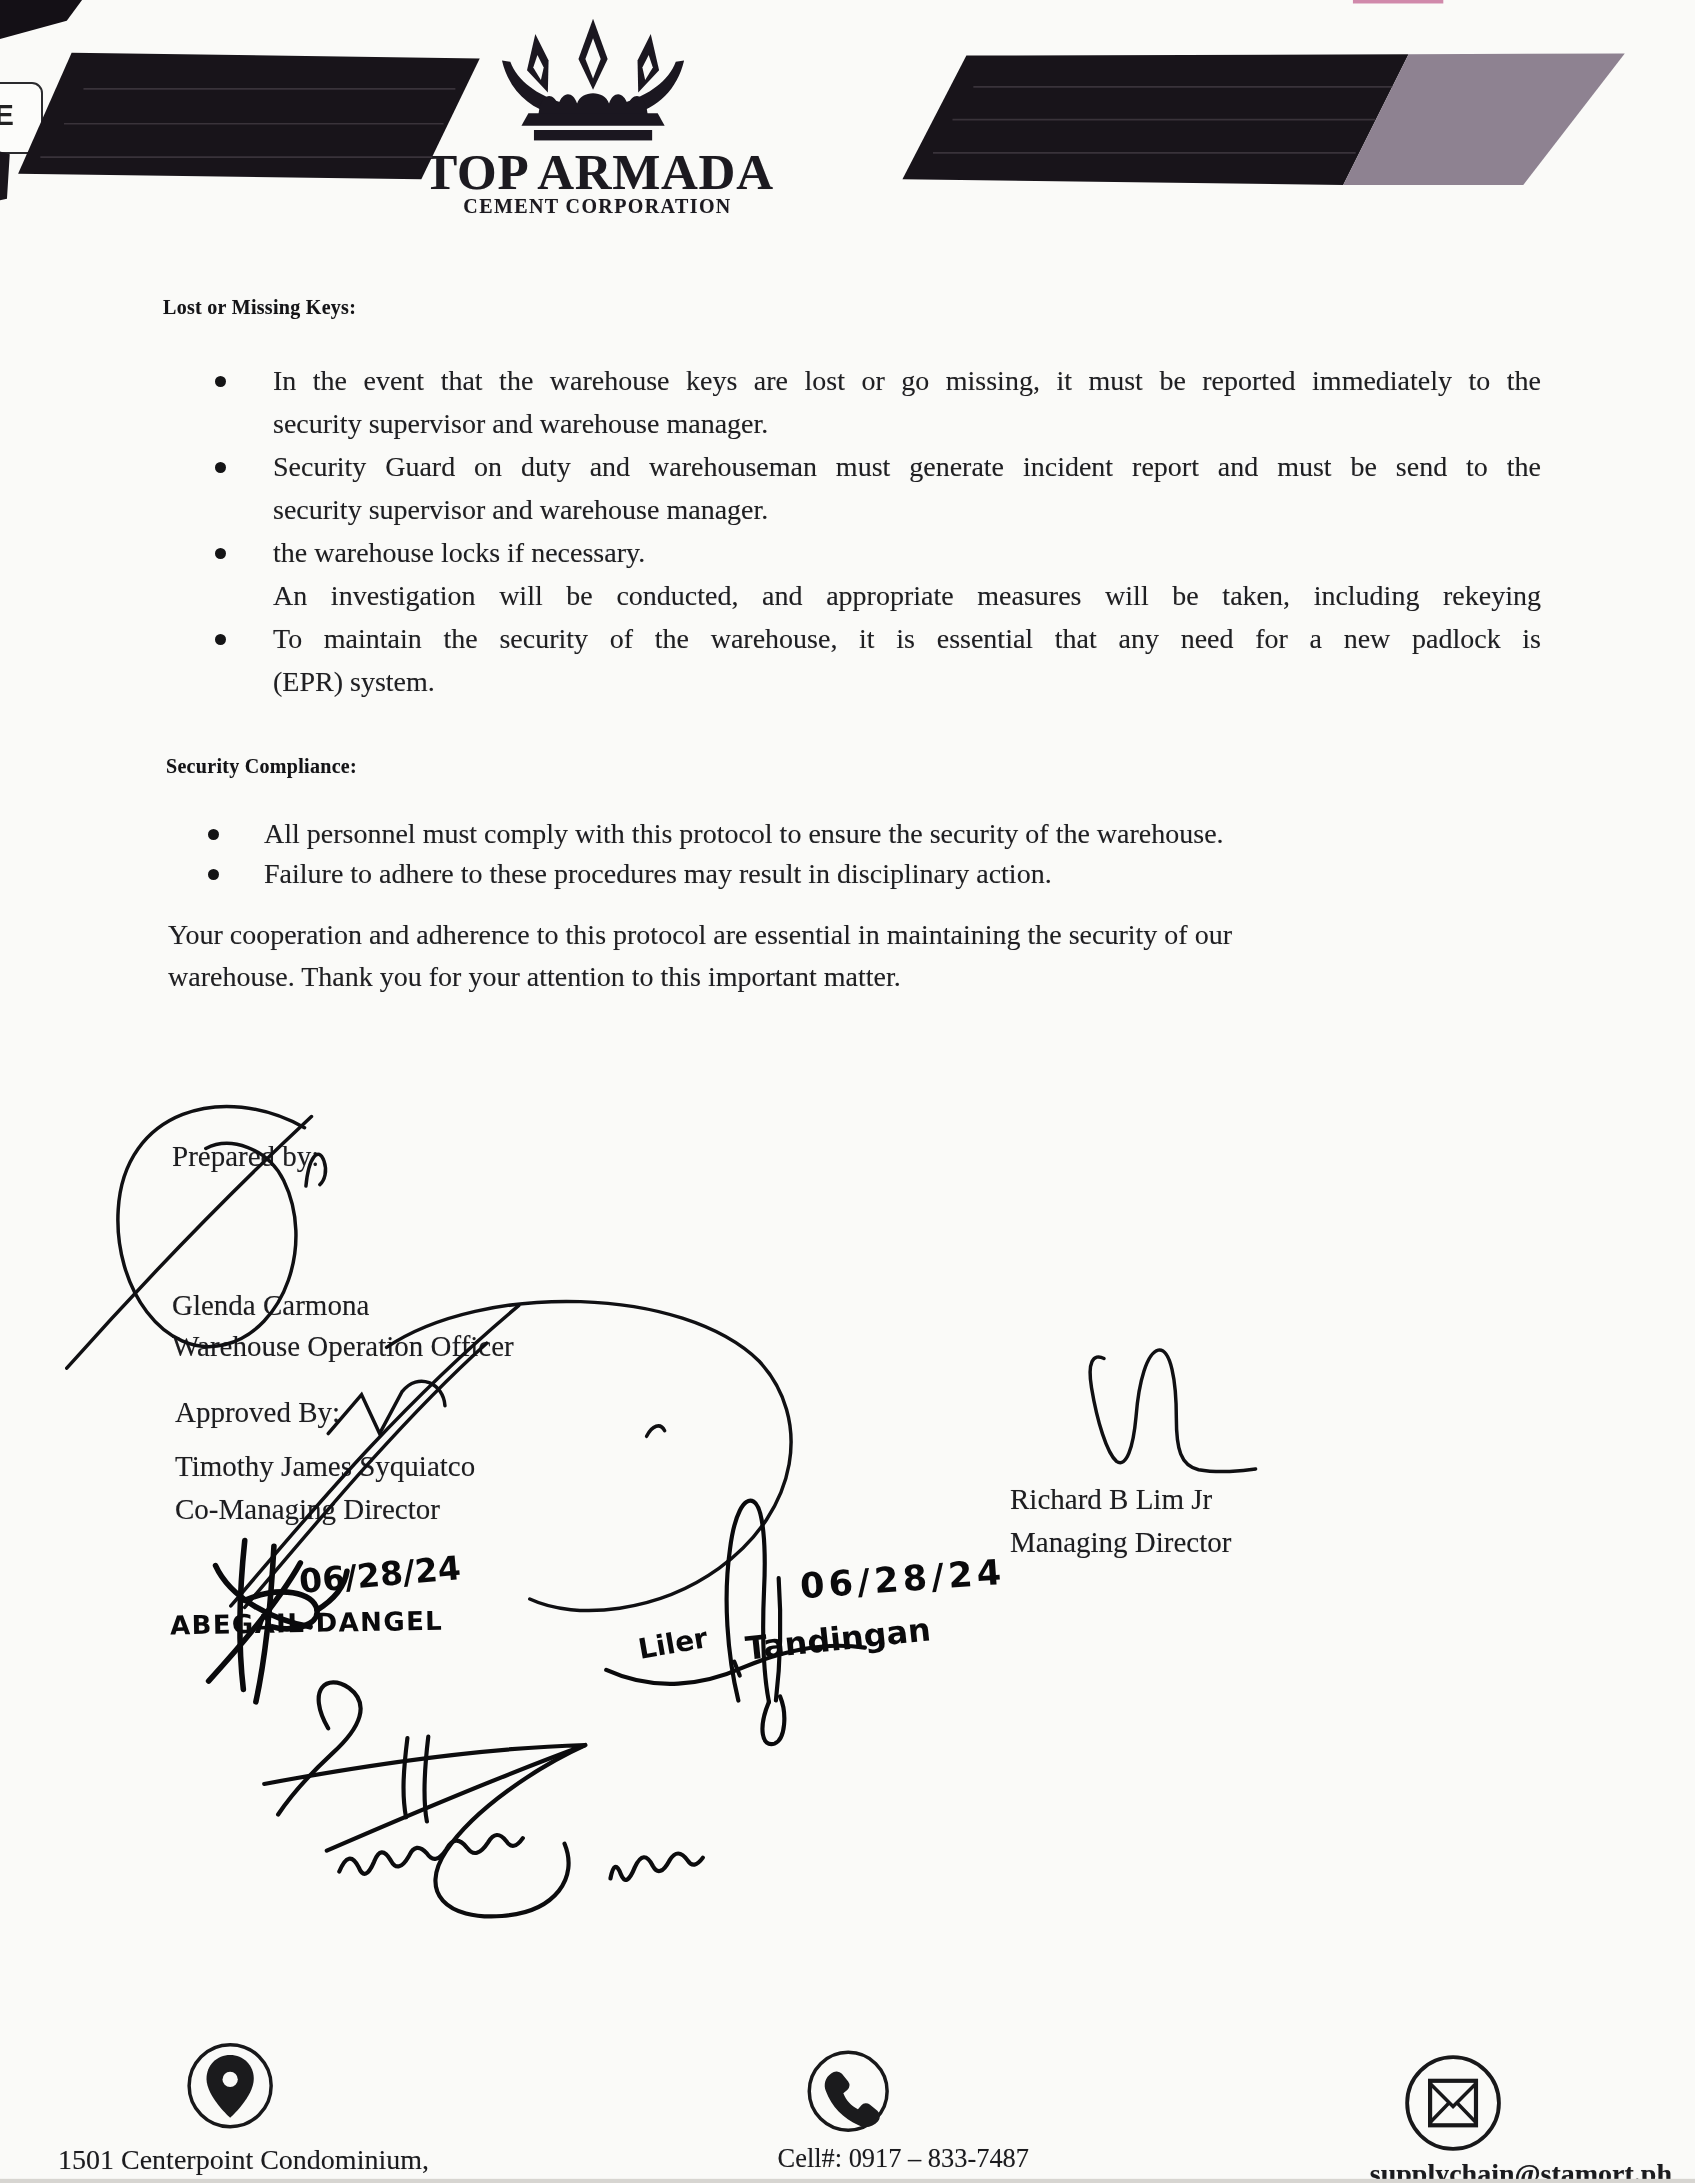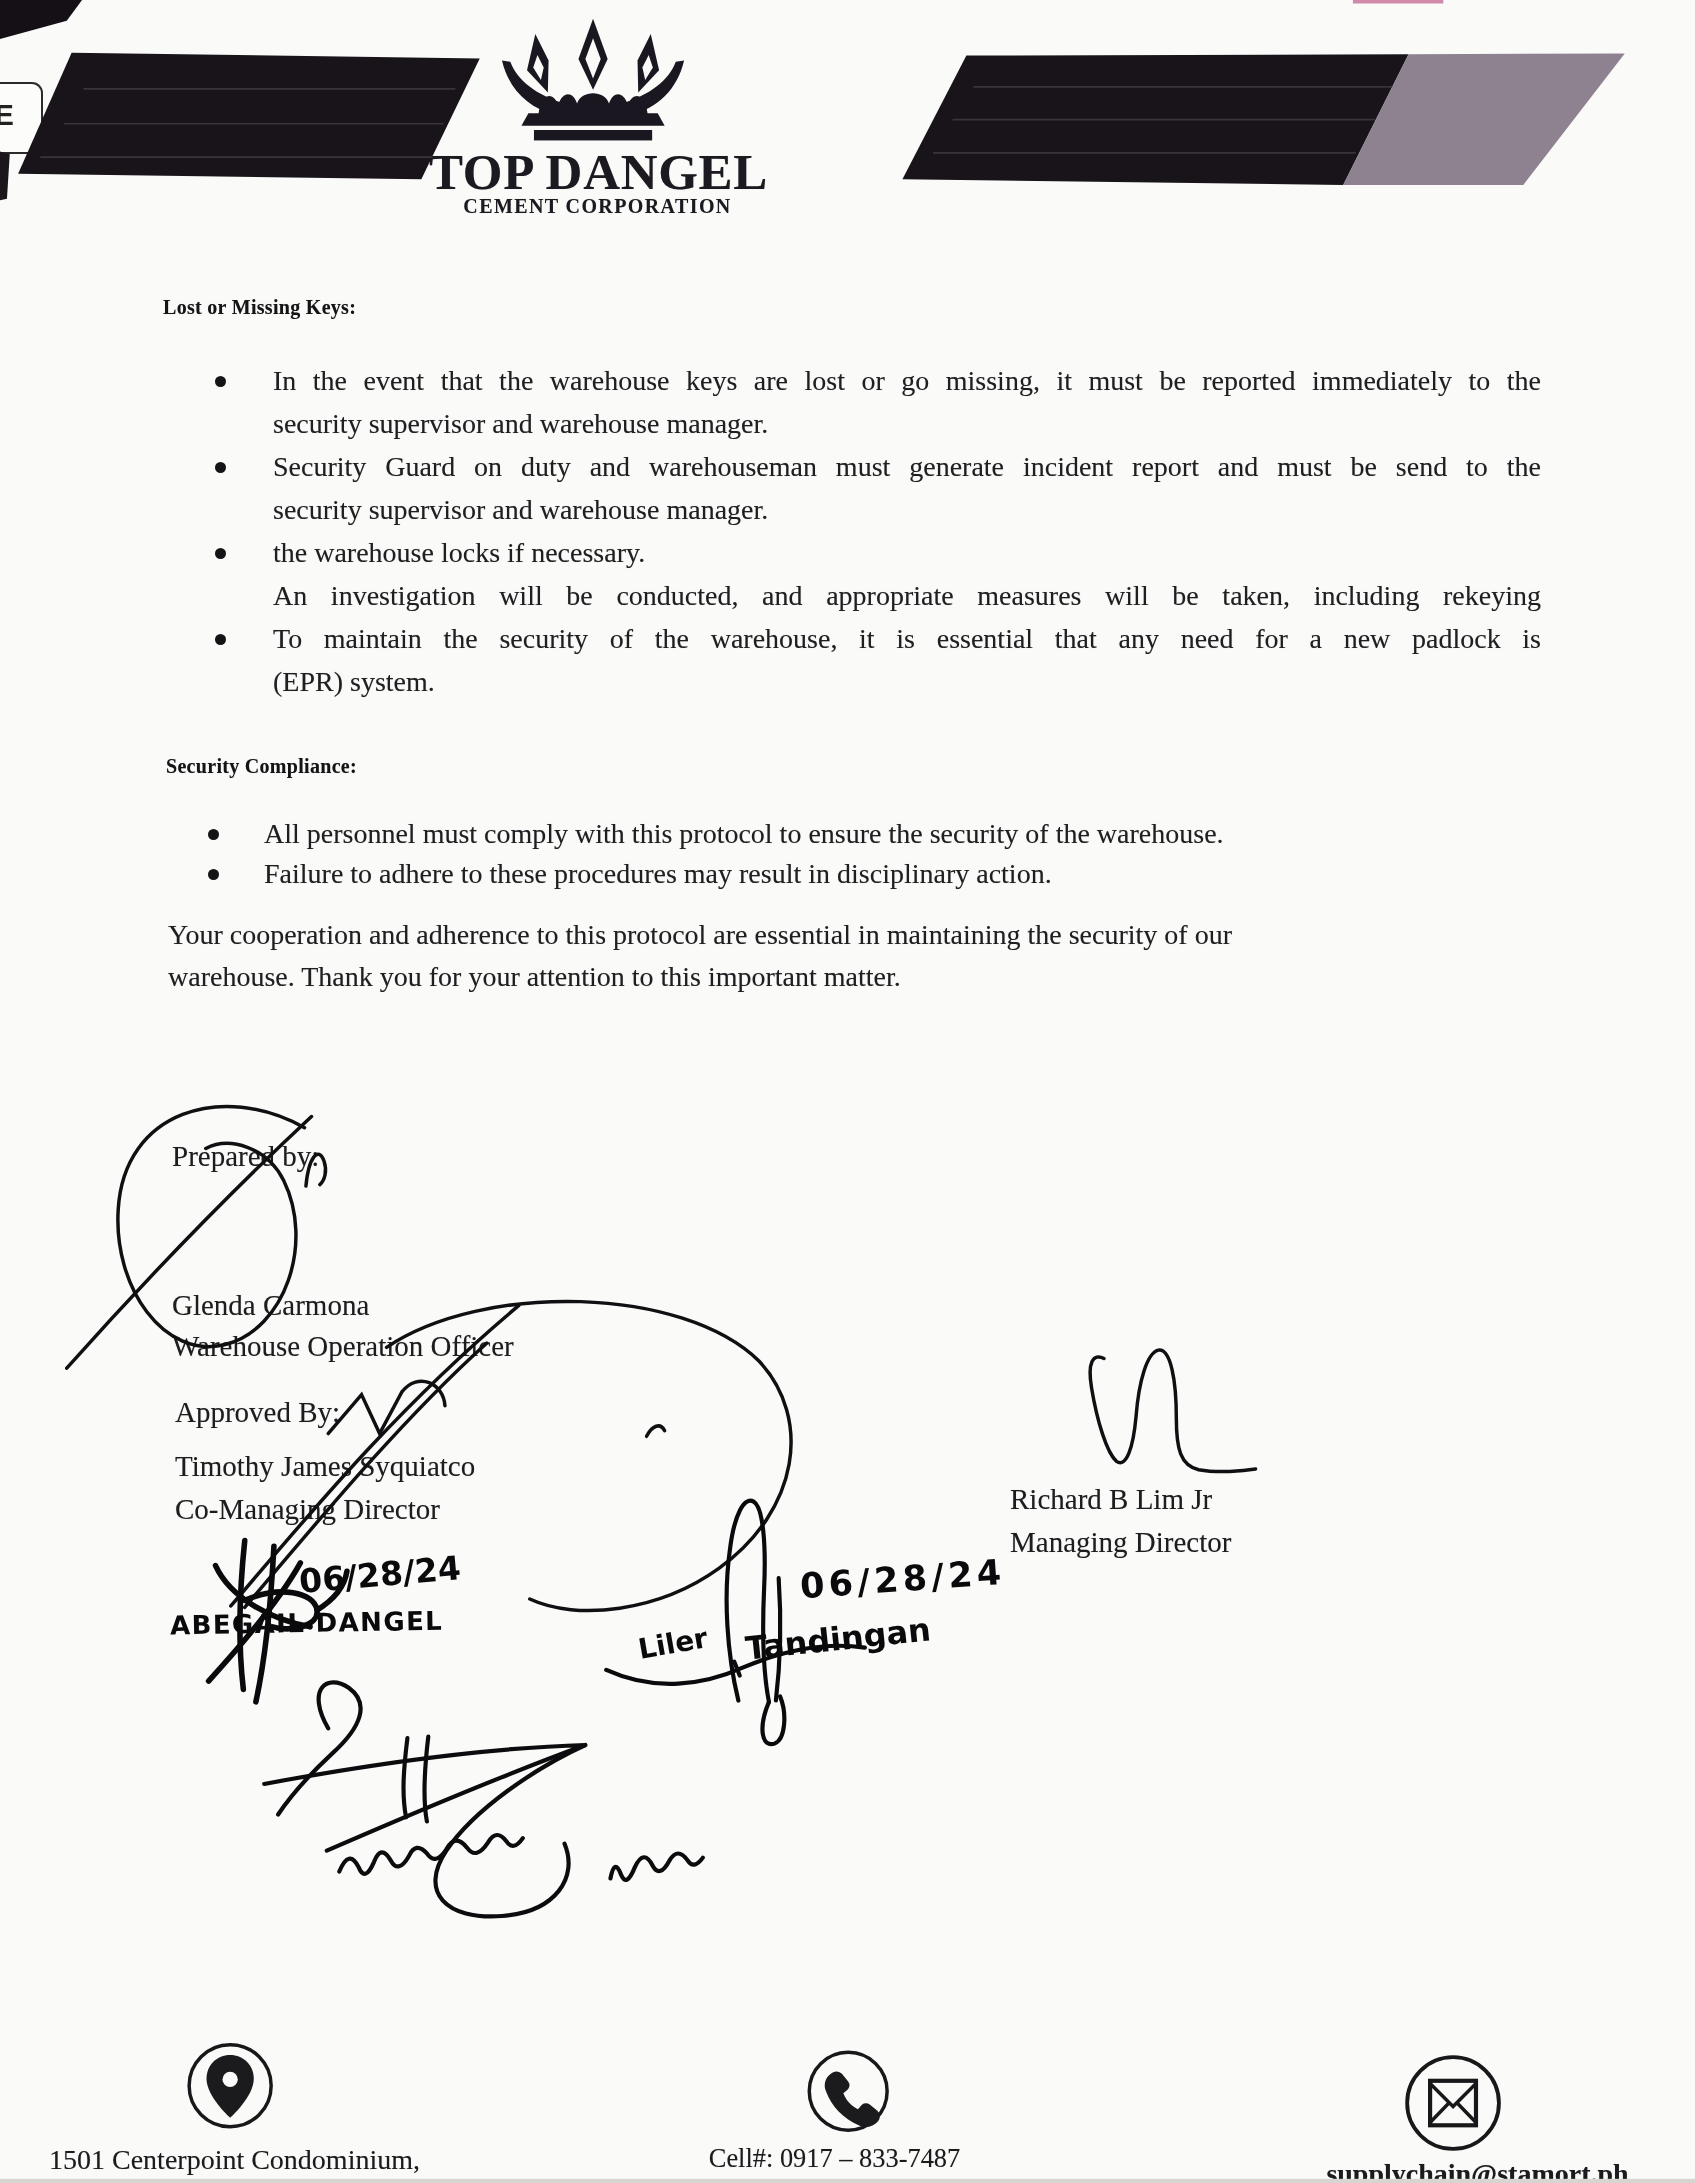--- a/index.html
+++ b/index.html
@@ -34,35 +34,35 @@
     width:11px;height:11px;border-radius:50%;background:#141416;}
   .blist2 .bullet-item::before{left:-56px;top:14.6px;}
   .line{white-space:nowrap;}
   .line.fill{white-space:normal;text-align:justify;text-align-last:justify;}
   .para{left:168px;top:914px;width:1321px;font-size:28px;line-height:42px;}
   
   .sigtext{font-size:29px;line-height:42px;color:#1d1d20;}
   
   .hw{font-family:"DejaVu Sans",sans-serif;font-weight:bold;color:#0a0a0c;}
   
-  .foot{text-align:center;color:#1b1b1e;}
+  .foot{text-align:right;color:#1b1b1e;}
   .foot-address{left:40px;top:2144px;width:389px;font-size:28px;}
   .foot-cell{left:640px;top:2143px;width:389px;font-size:26.4px;}
   .foot-email{left:1283px;top:2158px;width:389px;font-size:28px;font-weight:bold;}
   svg.overlay{position:absolute;left:0;top:0;pointer-events:none;}
 </style>
 </head>
 <body>
 
 <div class="page">
 
   <div class="abs edge-label"></div>
   <div class="abs edge-letter">E</div>
 
-  <div class="abs print brand-name">TOP DANGEL</div>
+  <div class="abs print brand-name">TOP ARMADA</div>
   <div class="abs print brand-sub">CEMENT CORPORATION</div>
 
   <div class="abs print h1 heading-1">Lost or Missing Keys:</div>
 
   <div class="abs print blist">
     <div class="bullet-item">
       <div class="line fill">In the event that the warehouse keys are lost or go missing, it must be reported immediately to the</div>
       <div class="line">security supervisor and warehouse manager.</div>
     </div>
     <div class="bullet-item">

